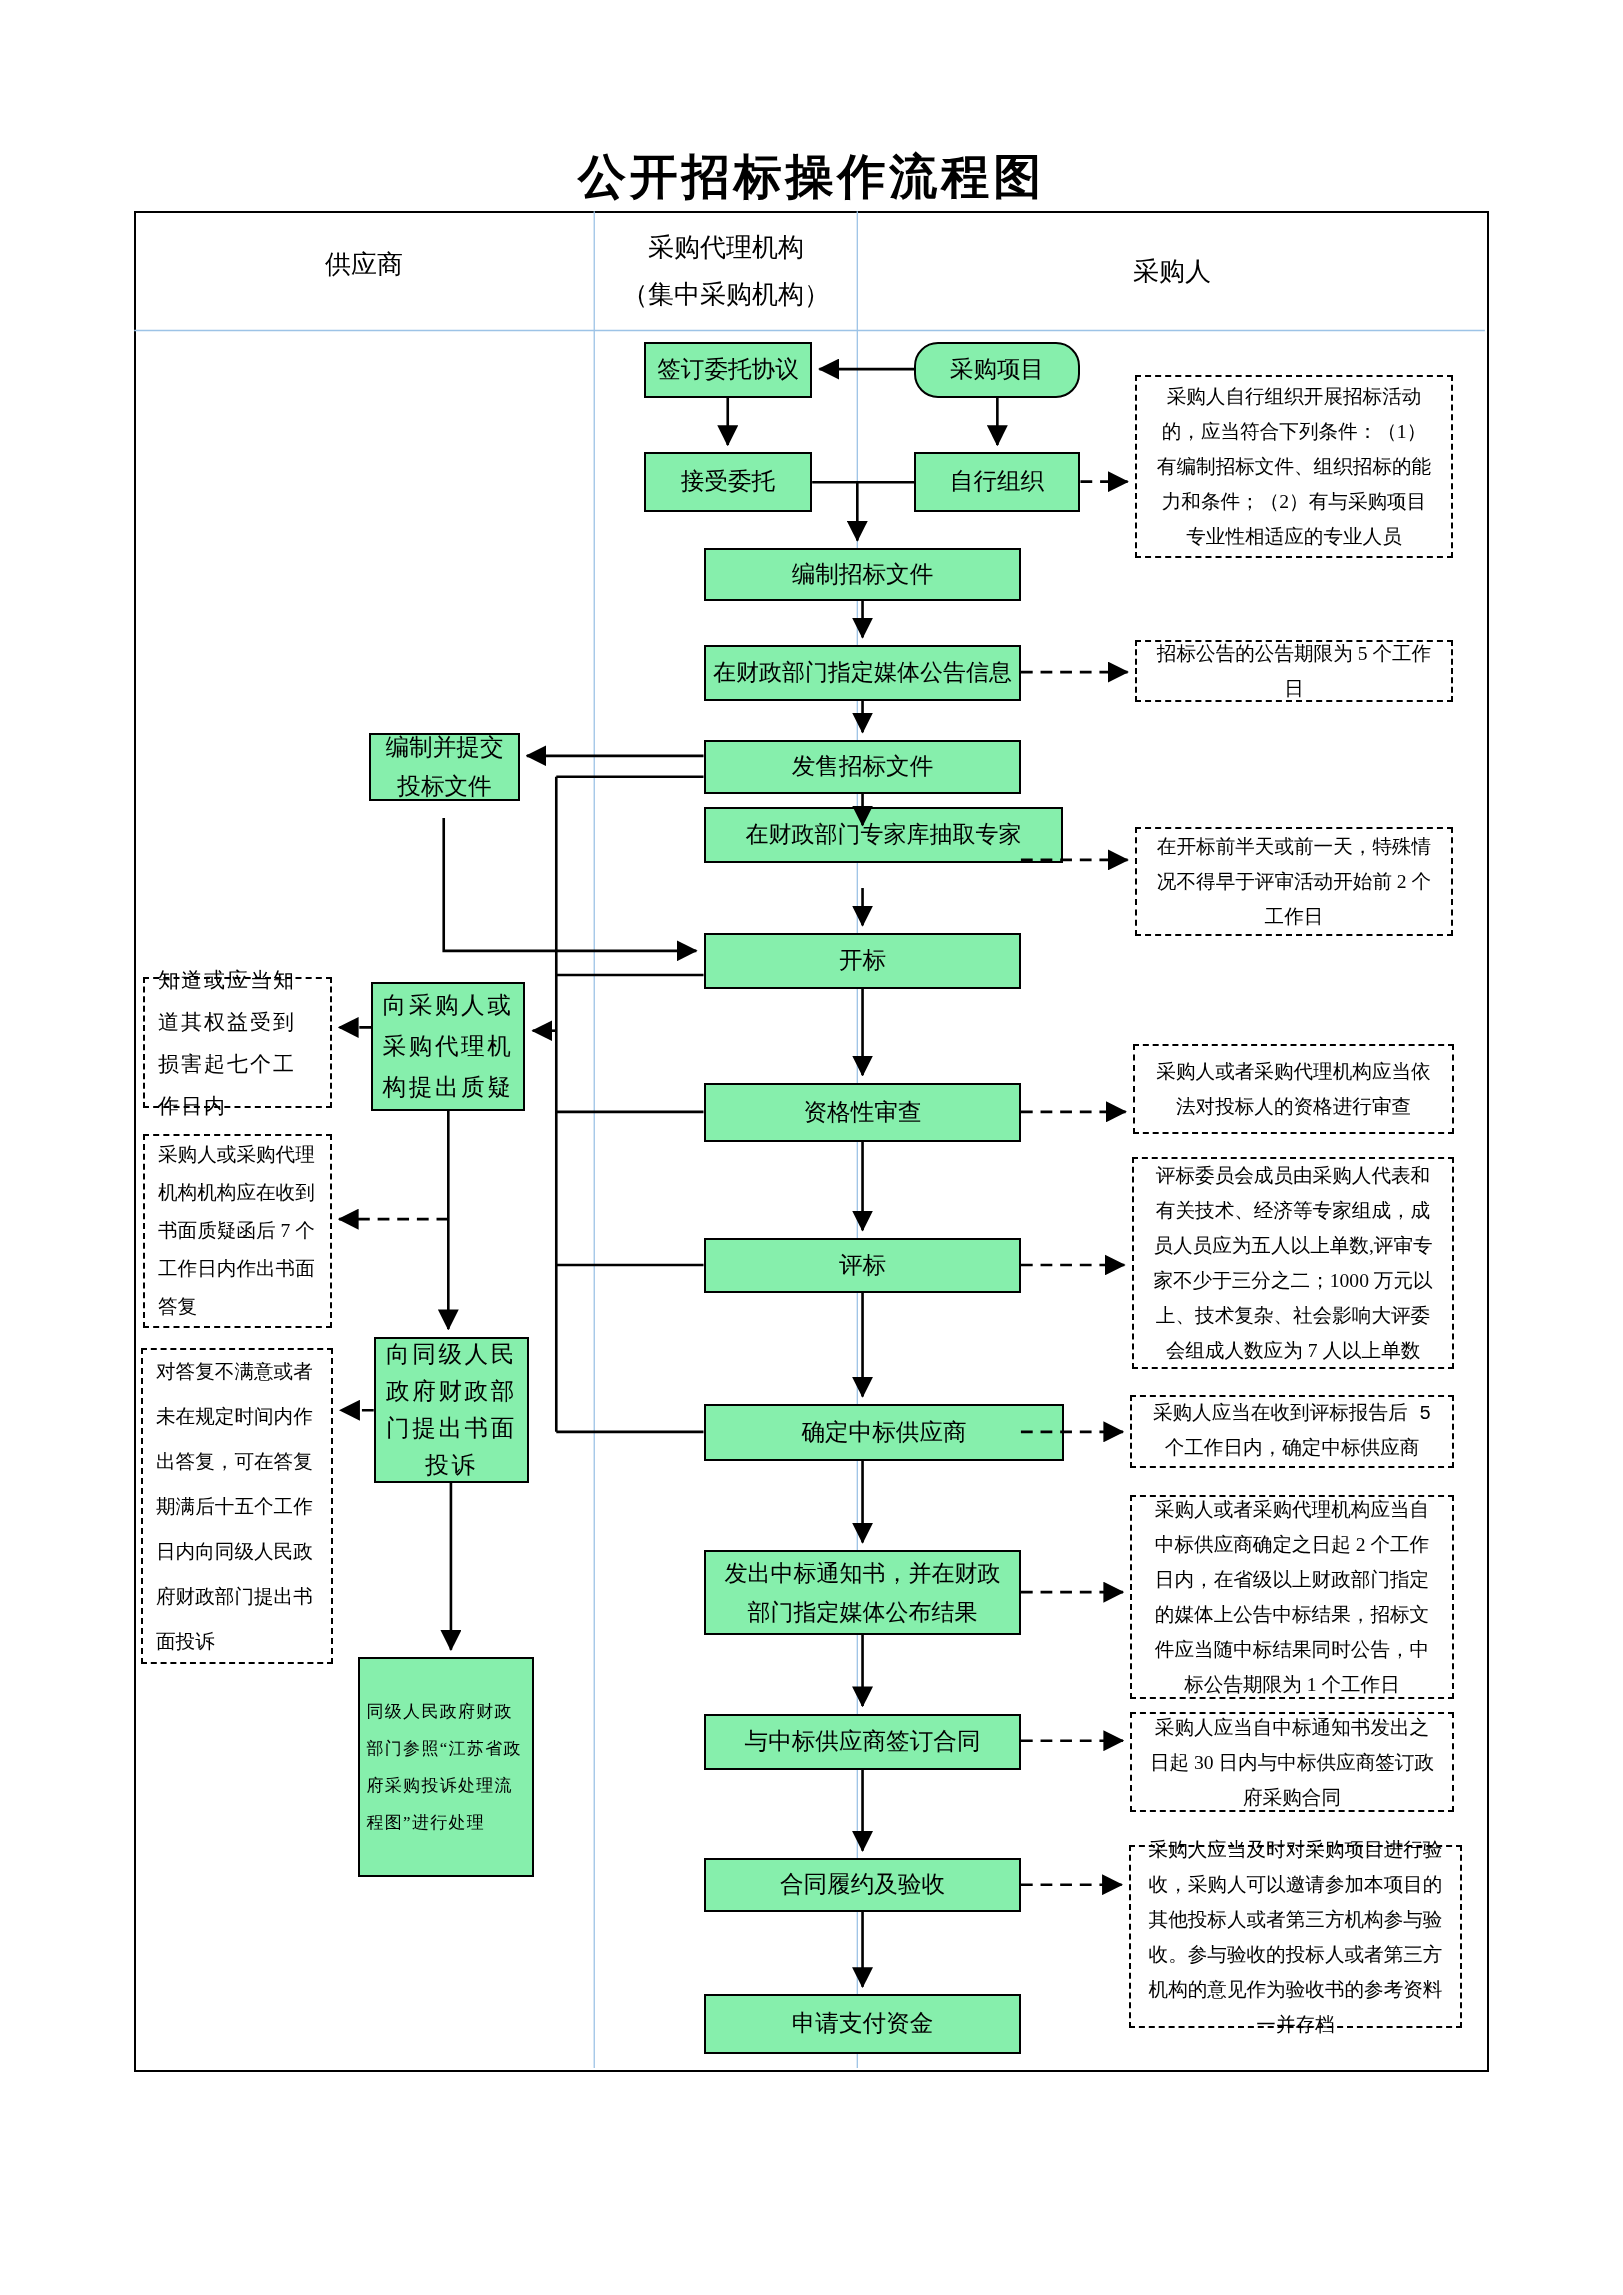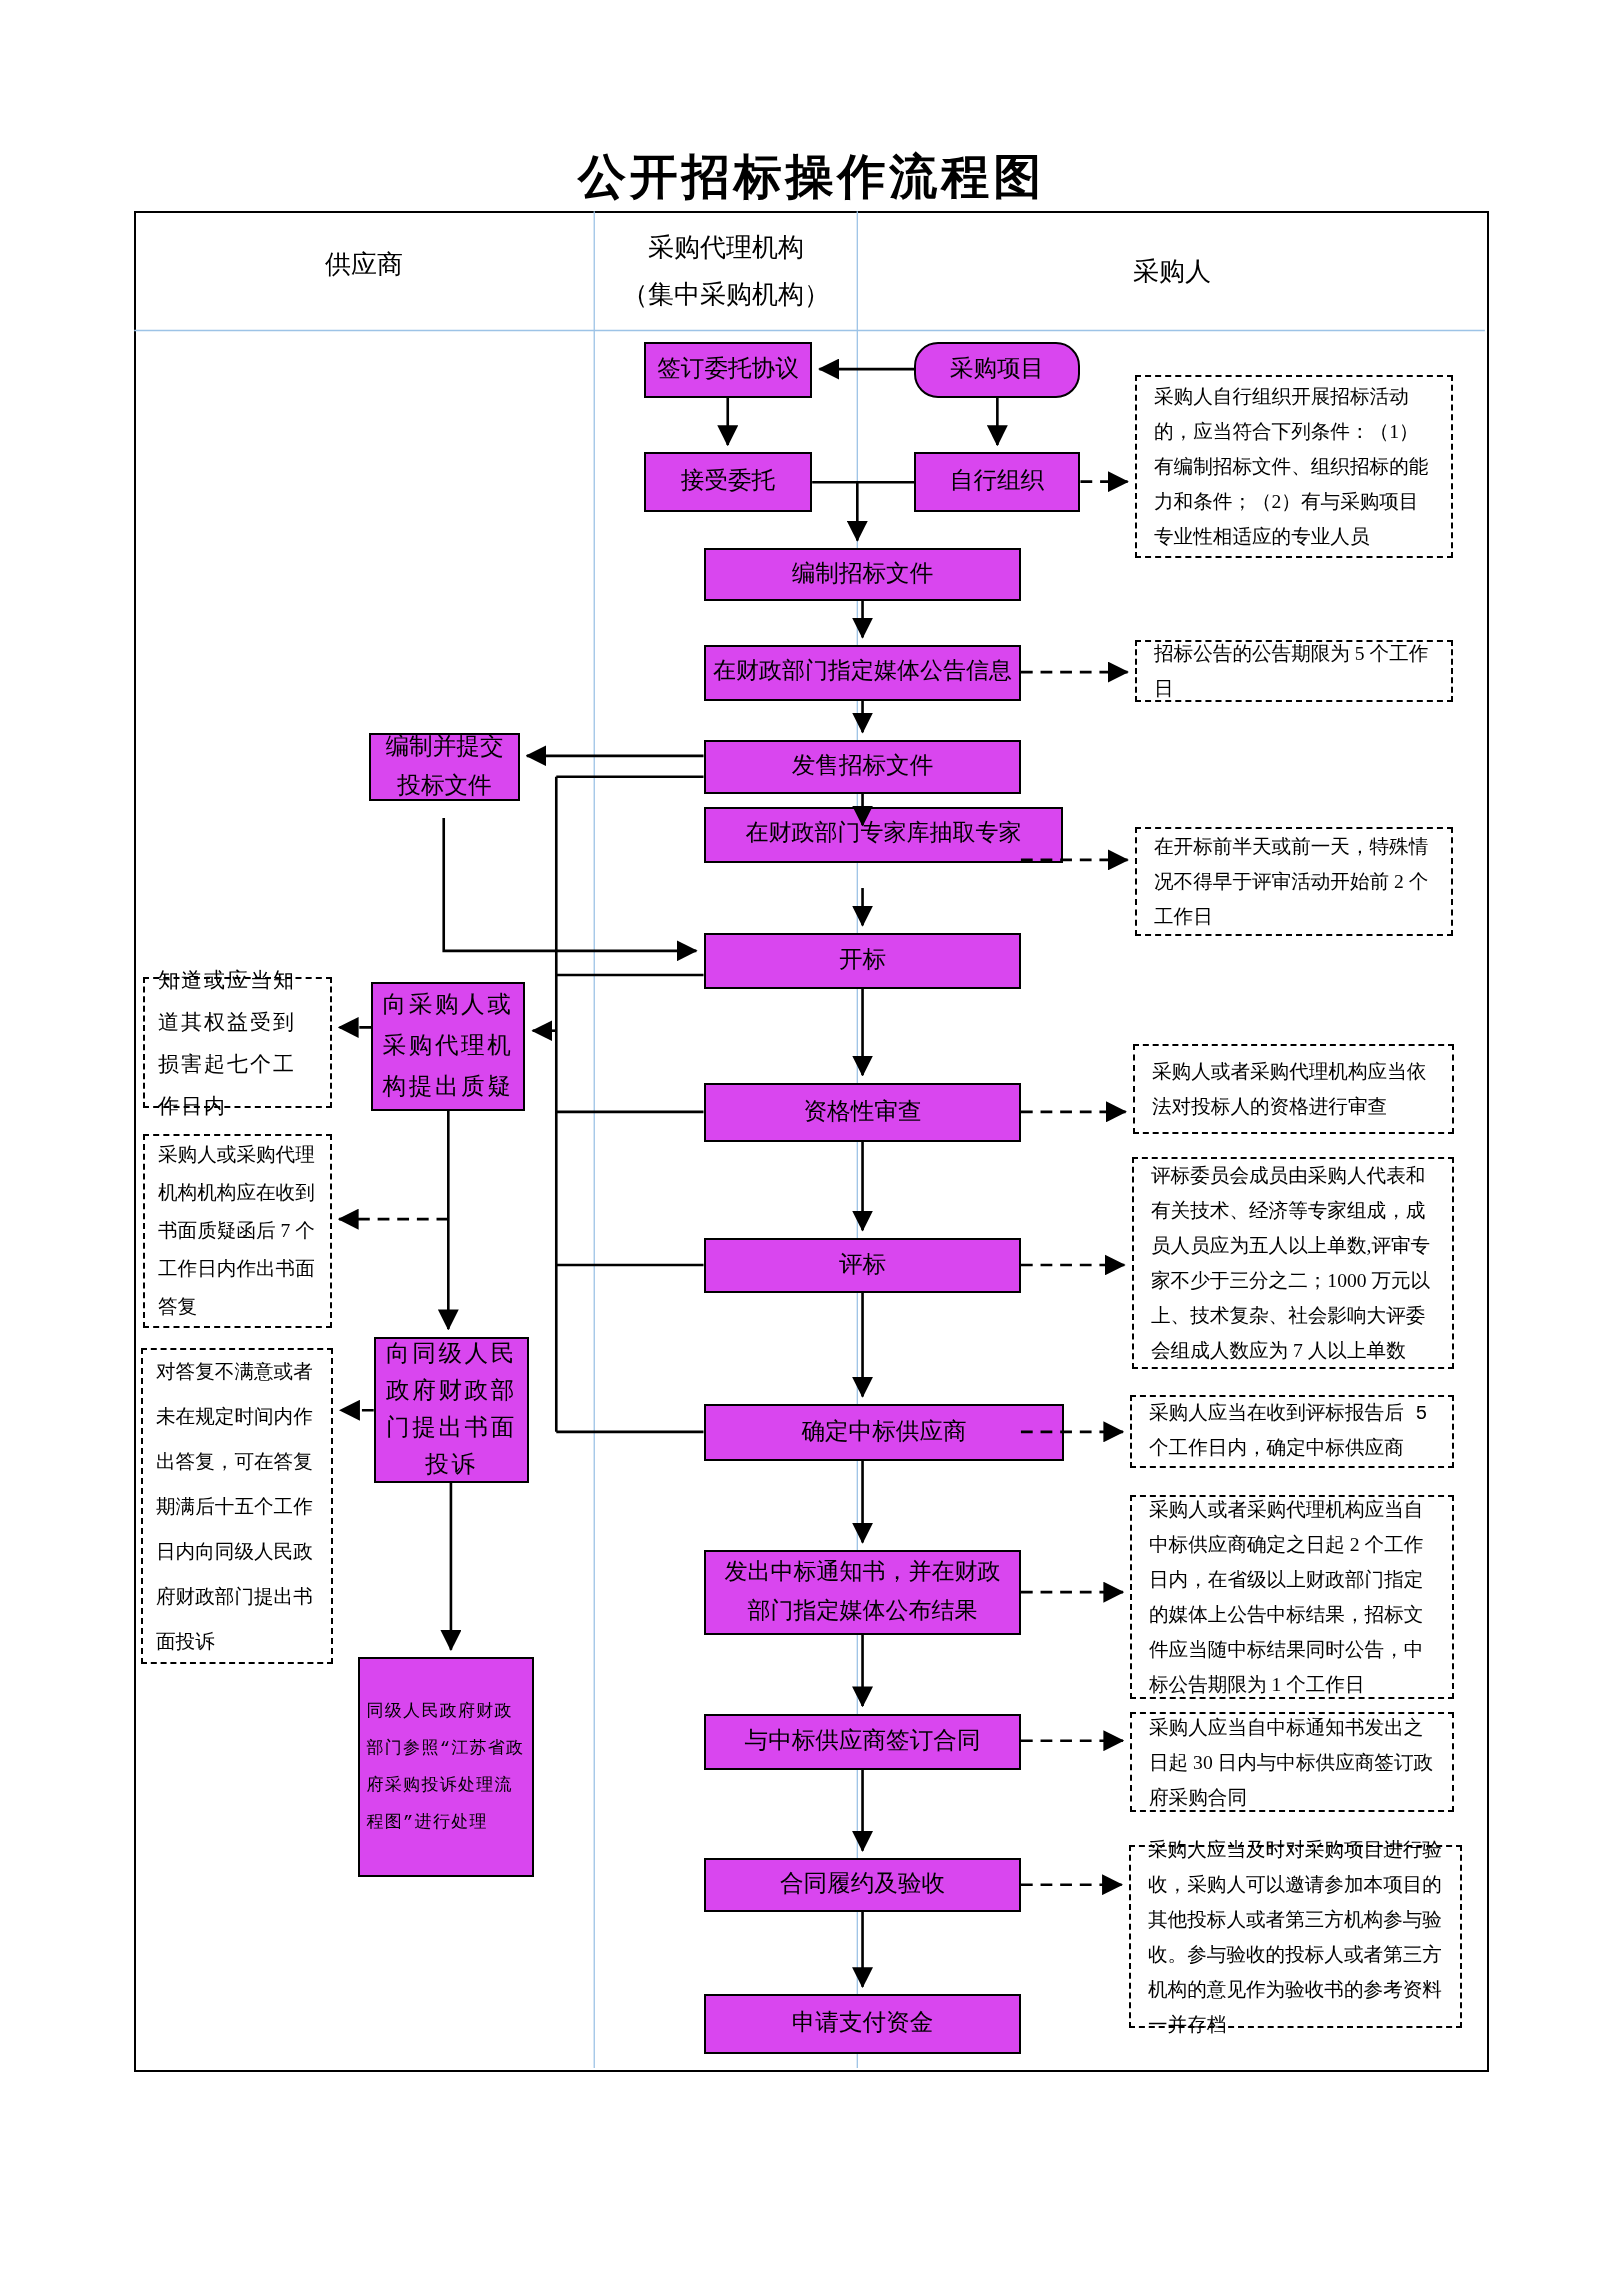--- a/index.html
+++ b/index.html
@@ -4,36 +4,36 @@
 <style>
   html,body{margin:0;padding:0;background:#fff;}
   body{font-family:"Liberation Serif","DejaVu Serif",serif;color:#000;}
   #canvas{position:relative;width:1623px;height:2295px;background:#fff;overflow:hidden;}
   #page-title{position:absolute;left:0;top:145px;width:1623px;text-align:center;
     font-size:48px;font-weight:700;letter-spacing:3.9px;}
   #frame{position:absolute;left:134px;top:211px;width:1351px;height:1857px;border:2px solid #000;}
   .svg-layer{position:absolute;left:0;top:0;width:1623px;height:2295px;pointer-events:none;}
   #svg-bg{z-index:1;} #svg-fg{z-index:3;}
   .hdr{position:absolute;z-index:2;text-align:center;font-size:26px;}
-  .node{position:absolute;z-index:2;background:#d946ef;border:2px solid #000;
+  .node{position:absolute;z-index:2;background:#86efac;border:2px solid #000;
     display:flex;align-items:center;justify-content:center;text-align:center;
-    font-size:23.6px;line-height:1.35;box-sizing:border-box;padding:1.3px 6.5px;font-family:Liberation Mono, monospace;}
+    font-size:23.6px;line-height:1.35;box-sizing:border-box;padding:1.3px 6.5px;}
   .node.thick{border-width:2.6px;}
   .node.sm{font-size:23.6px;}
   .node.wide13{font-size:23px;}
   .node.two{line-height:39px;padding:1.3px 9.2px;}
   .node.tall{letter-spacing:2.6px;line-height:41px;}
   .node.tall4{letter-spacing:2.6px;line-height:37px;}
   .node.tall6{letter-spacing:1.3px;line-height:37px;font-size:17px;text-align:left;}
   .dash-note{position:absolute;z-index:2;background:#fff;border:2px dashed #000;
     display:flex;align-items:center;box-sizing:border-box;
     font-size:21px;text-align:left;padding:5.2px 13px;}
   .ann{position:absolute;z-index:2;background:#fff;border:2px dashed #000;
     display:flex;align-items:center;box-sizing:border-box;
-    font-size:19.6px;line-height:35px;text-align:left;padding:5.2px 17px;}
+    font-size:19.6px;line-height:35px;text-align:center;padding:5.2px 17px;}
 </style>
 </head>
 <body>
 
 <div id="canvas">
 
   <svg id="svg-bg" class="svg-layer" viewBox="0 0 2480 3507">
     <line x1="908" y1="323" x2="908" y2="3160" stroke="#9dc3e6" stroke-width="2"></line>
     <line x1="1310" y1="323" x2="1310" y2="3160" stroke="#9dc3e6" stroke-width="2"></line>
     <line x1="205" y1="505" x2="2269" y2="505" stroke="#9dc3e6" stroke-width="2"></line>

